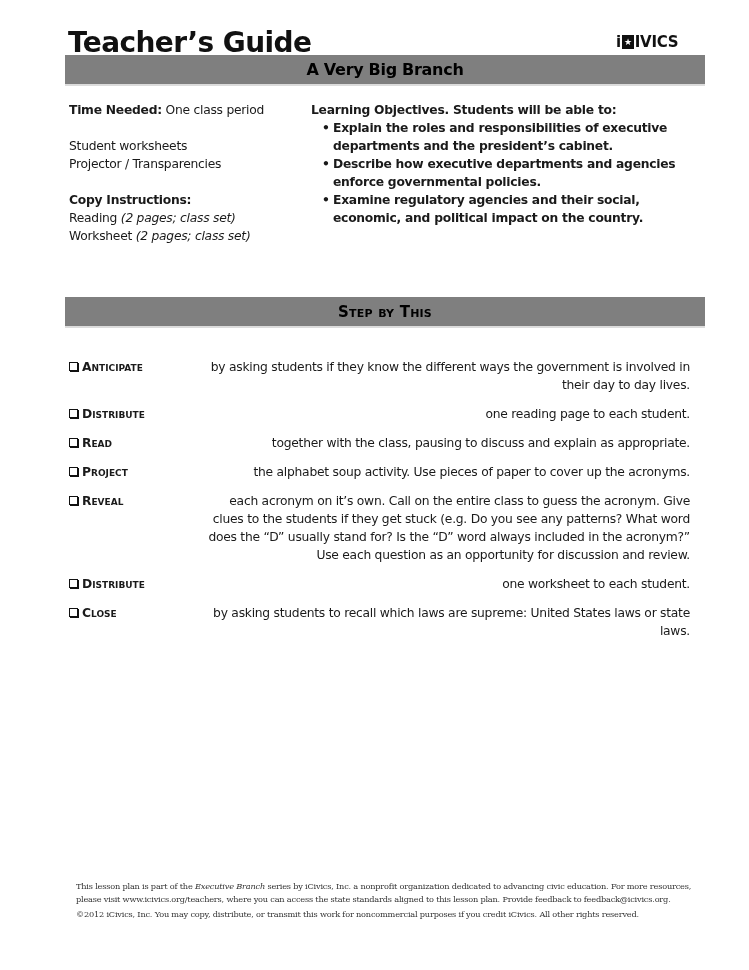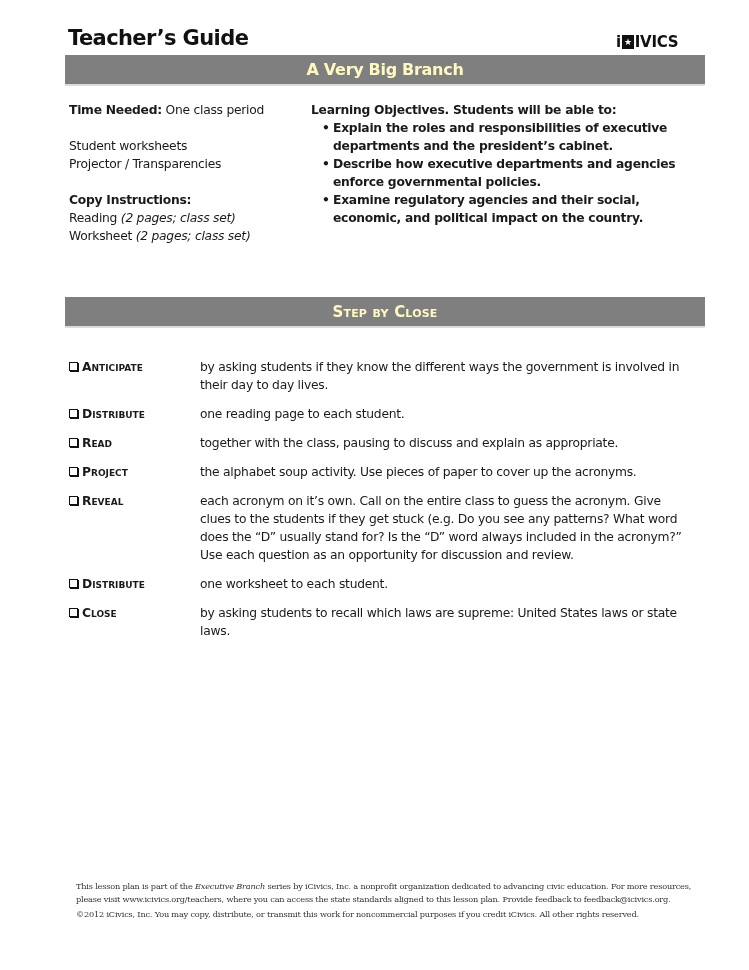--- a/index.html
+++ b/index.html
@@ -2,33 +2,33 @@
 <html><head>
 <meta charset="utf-8">
 <style>
   * { box-sizing: border-box; margin: 0; padding: 0; }
   html, body { width: 749px; height: 970px; background: #ffffff; }
   body { position: relative; font-family: "DejaVu Sans", sans-serif; color: #1a1a1a; overflow: hidden; }
 
   .header-title {
     position: absolute; left: 68px; top: 26px;
     font-family: "DejaVu Sans", sans-serif; font-weight: bold;
-    font-size: 21px; letter-spacing: -0.6px; color: #111;
+    font-size: 28px; letter-spacing: -0.6px; color: #111;
   }
   .logo {
     position: absolute; left: 616px; top: 33px;
     font-family: "DejaVu Sans", sans-serif; font-weight: bold;
     font-size: 15px; letter-spacing: -0.3px; color: #111;
     display: flex; align-items: center;
   }
   .logo .star { display: inline-block; width: 12px; height: 14px; background: #111; color: #fff; font-size: 9px; line-height: 14px; text-align: center; margin: 0 1px; }
 
   .banner {
     position: absolute; left: 65px; width: 640px; height: 31px;
-    background: #7f7f7f; color: #fef9c3;
+    background: #7f7f7f; color: #000000;
     display: flex; align-items: center; justify-content: center;
     font-family: "DejaVu Sans", sans-serif; font-weight: bold;
     font-size: 16px; letter-spacing: -0.3px;
     border-bottom: 2px solid #dcdcdc;
   }
   .banner-top { top: 55px; }
   .banner-step { top: 297px; font-size: 15px; font-variant: small-caps; letter-spacing: 0.2px; }
 
   .left-col {
     position: absolute; left: 69px; top: 101px; width: 250px;
@@ -41,21 +41,21 @@
   .right-col {
     position: absolute; left: 311px; top: 101px; width: 385px;
     font-size: 12.3px; line-height: 18px; letter-spacing: -0.25px; font-weight: bold;
   }
   .right-col ul { list-style: none; margin-left: 11px; }
   .right-col li { position: relative; padding-left: 11px; }
   .right-col li::before { content: "•"; position: absolute; left: 0; top: 0; }
 
   .steps {
     position: absolute; left: 69px; top: 358px; width: 640px;
-    font-size: 12.3px; line-height: 18px; letter-spacing: -0.25px;
+    font-size: 12.3px; line-height: 18px; letter-spacing: -0.25px; text-align: right;
   }
   .step { display: flex; margin-bottom: 11px; }
   .step-label {
     width: 131px; flex: none; display: flex; align-items: flex-start;
     font-weight: bold; font-variant: small-caps; font-size: 12.3px; letter-spacing: 0px;
   }
   .checkbox {
     display: inline-block; width: 9px; height: 9px;
     border: 1.4px solid #111; margin-top: 4px; margin-right: 4px; flex: none;
     box-shadow: 1px 1px 0 #111;
@@ -113,21 +113,21 @@
     <span>Students will be able to:</span>
   </div>
   <ul>
     <li>Explain the roles and responsibilities of executive departments and the president’s cabinet.</li>
     <li>Describe how executive departments and agencies enforce governmental policies.</li>
     <li>Examine regulatory agencies and their social, economic, and political impact on the country.</li>
   </ul>
 </div>
 
 <div class="banner banner-step">
-  <span>Step by Close</span>
+  <span>Step by This</span>
 </div>
 
 <div class="steps">
   <div class="step">
     <div class="step-label">
         <span class="checkbox"></span>
         <span>Anticipate</span>
       </div>
     <div class="step-text">by asking students if they know the different ways the government is involved in their day to day lives.</div>
   </div>

